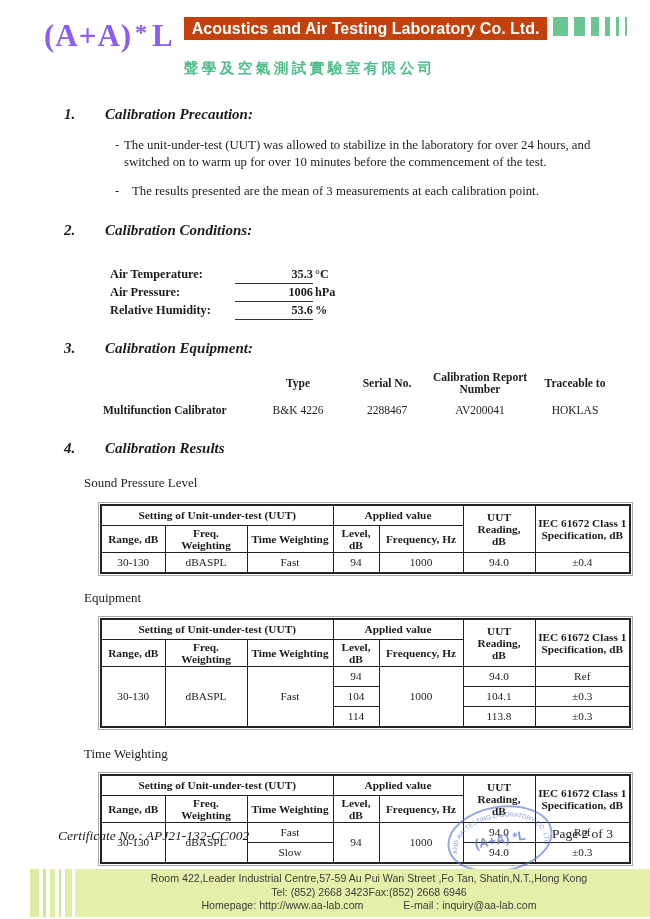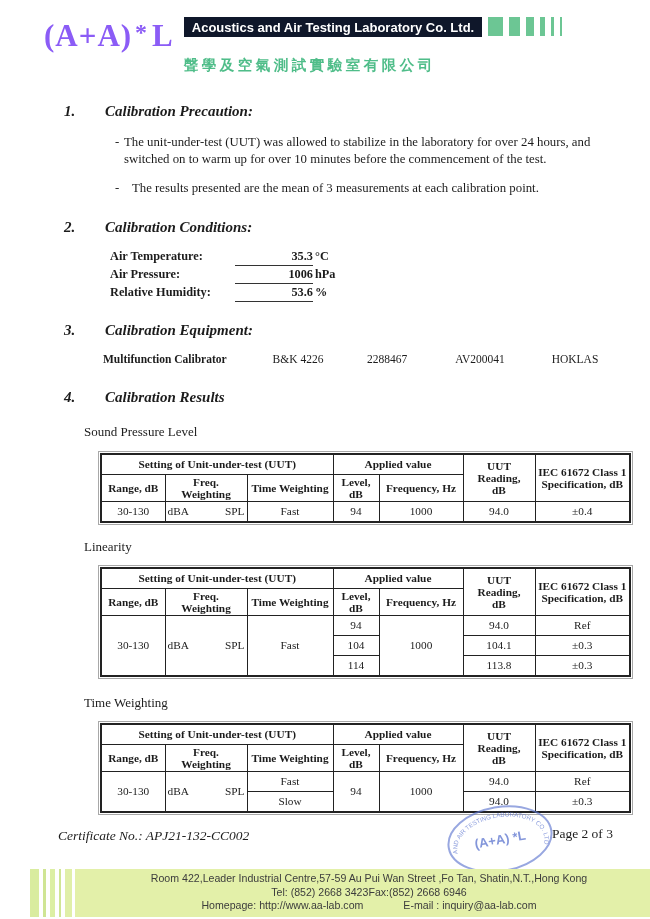--- a/index.html
+++ b/index.html
@@ -10,22 +10,22 @@
   
   .hdr{display:flex;align-items:flex-start;padding:17px 0 0 44px;}
   .logo{
     font-family:Liberation Serif, serif;font-weight:bold;
     font-size:31px;color:#8b5cf6;letter-spacing:1px;line-height:30px;white-space:nowrap;
   }
   .logo .star{font-size:24px;vertical-align:6px;margin-left:3px;}
   .logo .endL{margin-left:4px;}
   .banner{margin-left:10px;}
   .banner-en{
-    background:#0f172a;color:#ffffff;font-family:"Liberation Sans", sans-serif;
-    font-weight:bold;font-size:13px;padding:3px 8px 2px 8px;white-space:nowrap;
+    background:#c2410c;color:#ffffff;font-family:"Liberation Sans", sans-serif;
+    font-weight:bold;font-size:16px;padding:3px 8px 2px 8px;white-space:nowrap;
   }
   .banner-zh{
     color:#4fbd89;font-size:14.5px;letter-spacing:3.5px;margin-top:19px;
     font-family:"Liberation Sans", sans-serif;font-weight:bold;white-space:nowrap;
   }
   .hdr-bars{display:flex;align-items:flex-start;margin-left:6px;margin-top:0;height:19px;gap:6px;}
   .hdr-bars span{display:inline-block;height:19px;background:#6cc694;}
   
   .sec{display:flex;margin-left:64px;font-weight:bold;font-style:italic;font-size:15px;}
   .sec .num{width:41px;}
@@ -42,21 +42,21 @@
   .e-lbl{width:150px;text-align:left;font-weight:bold;}
   .e-c1{width:90px;} .e-c2{width:88px;} .e-c3{width:98px;} .e-c4{width:92px;}
   
   .subhead{margin-left:84px;font-size:13px;}
   .rtable{
     border-collapse:collapse;table-layout:fixed;margin-left:100px;
     font-size:11.3px;border:2px solid #222;outline:1px solid #a8a8a8;outline-offset:1px;
   }
   .rtable td{border:1px solid #222;text-align:center;padding:1px 2px;height:17px;}
   .rtable .hd{font-weight:bold;}
-  .freqcell{display:flex;justify-content:space-between;}
+  .freqcell{display:flex;justify-content:center;}
   
   .cert{position:absolute;left:58px;top:828px;font-style:italic;font-size:13.5px;}
   .pageno{position:absolute;right:37px;top:826px;font-size:13.5px;}
   .stamp{position:absolute;left:444px;top:802px;transform:rotate(-10deg);opacity:.85;}
   .fbar{
     position:absolute;left:75px;top:869px;width:588px;height:45px;background:#e3f0a9;
     font-family:"Liberation Sans", sans-serif;font-size:10.6px;color:#3c3c3c;
     padding-top:3px;line-height:13.5px;
   }
   .fbar .r1{text-align:center;}
@@ -96,21 +96,21 @@
   </div>
   <div class="bullet" style="margin-top:13px">
     <span class="dash">-</span>
     <span>The results presented are the mean of 3 measurements at each calibration point.</span>
   </div>
 
   <div class="sec" style="margin-top:22px">
     <span class="num">2.</span>
     <span>Calibration Conditions:</span>
   </div>
-  <div style="margin-top:12px">
+  <div style="margin-top:27px">
     <div class="cond-row">
       <span class="lbl">Air Temperature:</span>
       <span class="val">35.3</span>
       <span class="unit">°C</span>
     </div>
     <div class="cond-row">
       <span class="lbl">Air Pressure:</span>
       <span class="val">1006</span>
       <span class="unit">hPa</span>
     </div>
@@ -119,20 +119,27 @@
       <span class="val">53.6</span>
       <span class="unit">%</span>
     </div>
   </div>
 
   <div class="sec" style="margin-top:20px">
     <span class="num">3.</span>
     <span>Calibration Equipment:</span>
   </div>
   <div class="equip" style="margin-top:14px">
+    <div class="equip-head">
+      <span class="e-lbl"></span>
+      <span class="e-c1">Type</span>
+      <span class="e-c2">Serial No.</span>
+      <span class="e-c3">Calibration Report Number</span>
+      <span class="e-c4">Traceable to</span>
+    </div>
     <div class="equip-row">
       <span class="e-lbl">Multifunction Calibrator</span>
       <span class="e-c1">B&amp;K 4226</span>
       <span class="e-c2">2288467</span>
       <span class="e-c3">AV200041</span>
       <span class="e-c4">HOKLAS</span>
     </div>
   </div>
 
   <div class="sec" style="margin-top:24px">
@@ -181,21 +188,21 @@
           </td>
       <td>Fast</td>
       <td>94</td>
       <td>1000</td>
       <td>94.0</td>
       <td>±0.4</td>
     </tr>
   </tbody>
     </table>
 
-  <div class="subhead" style="margin-top:16px">Linearity</div>
+  <div class="subhead" style="margin-top:16px">Equipment</div>
 
   <table class="rtable" style="margin-top:12px">
     <colgroup>
         <col style="width:64px">
         <col style="width:82px">
         <col style="width:86px">
         <col style="width:46px">
         <col style="width:84px">
         <col style="width:72px">
         <col style="width:95px">

